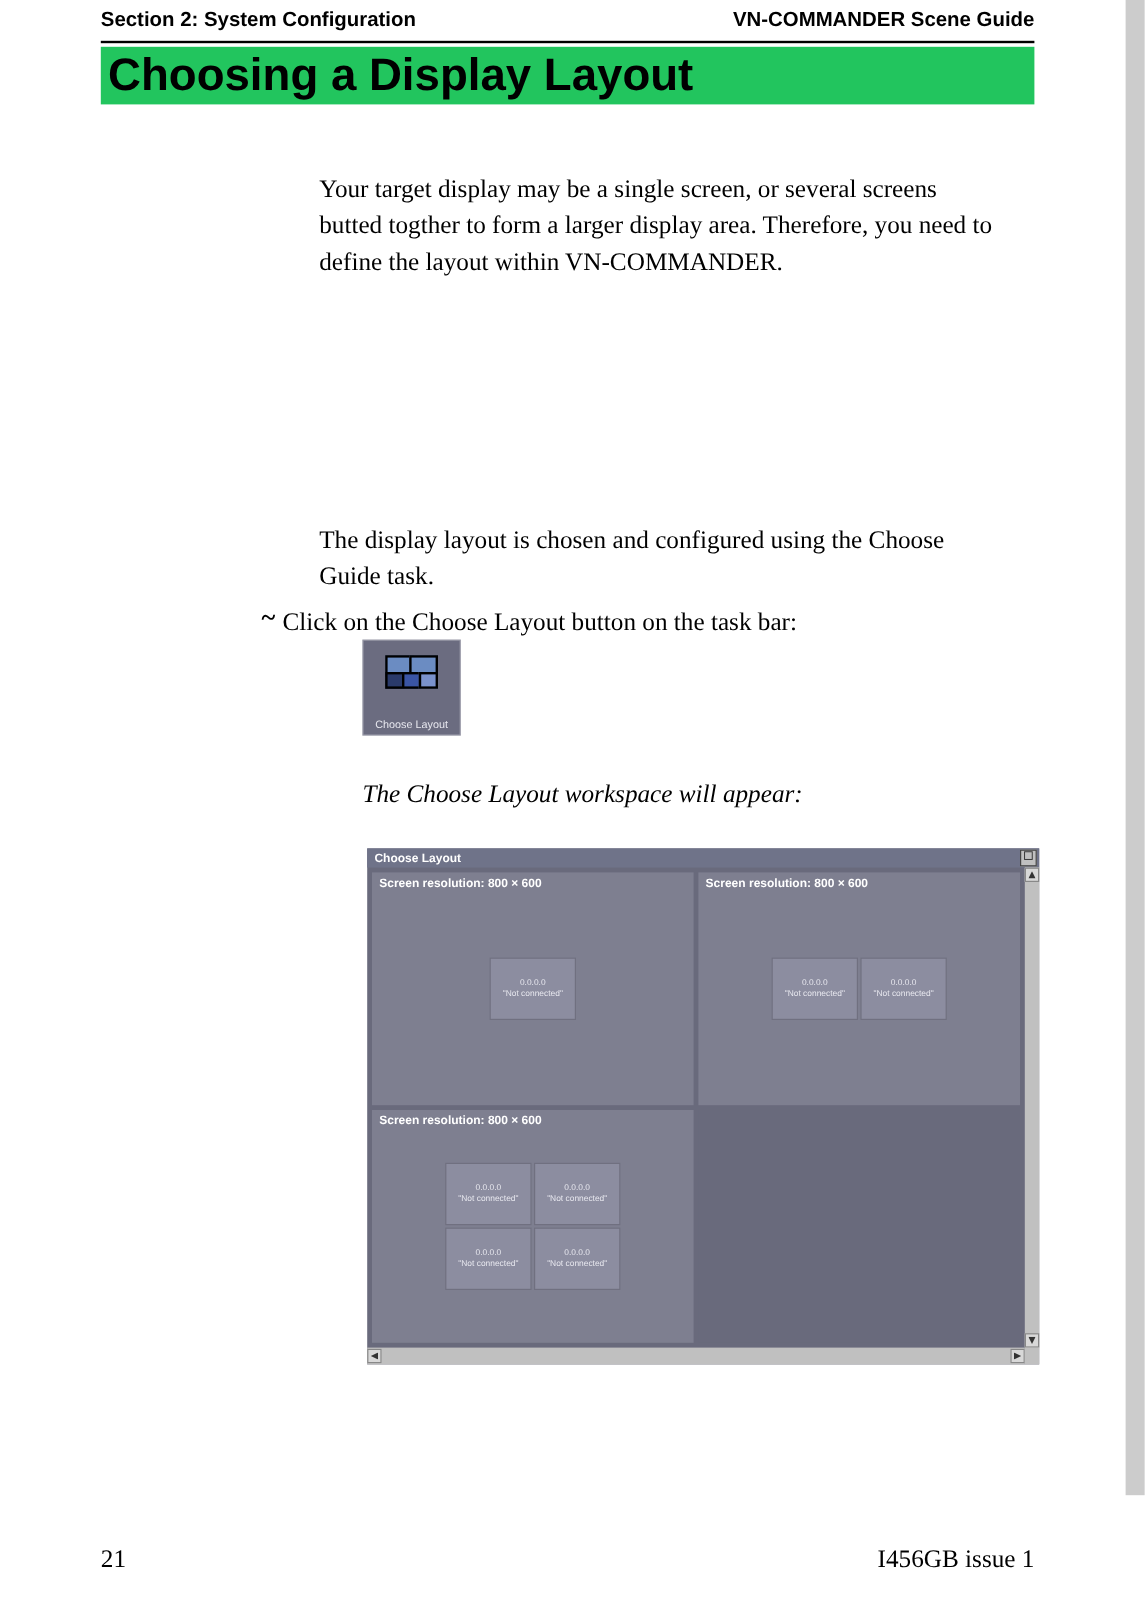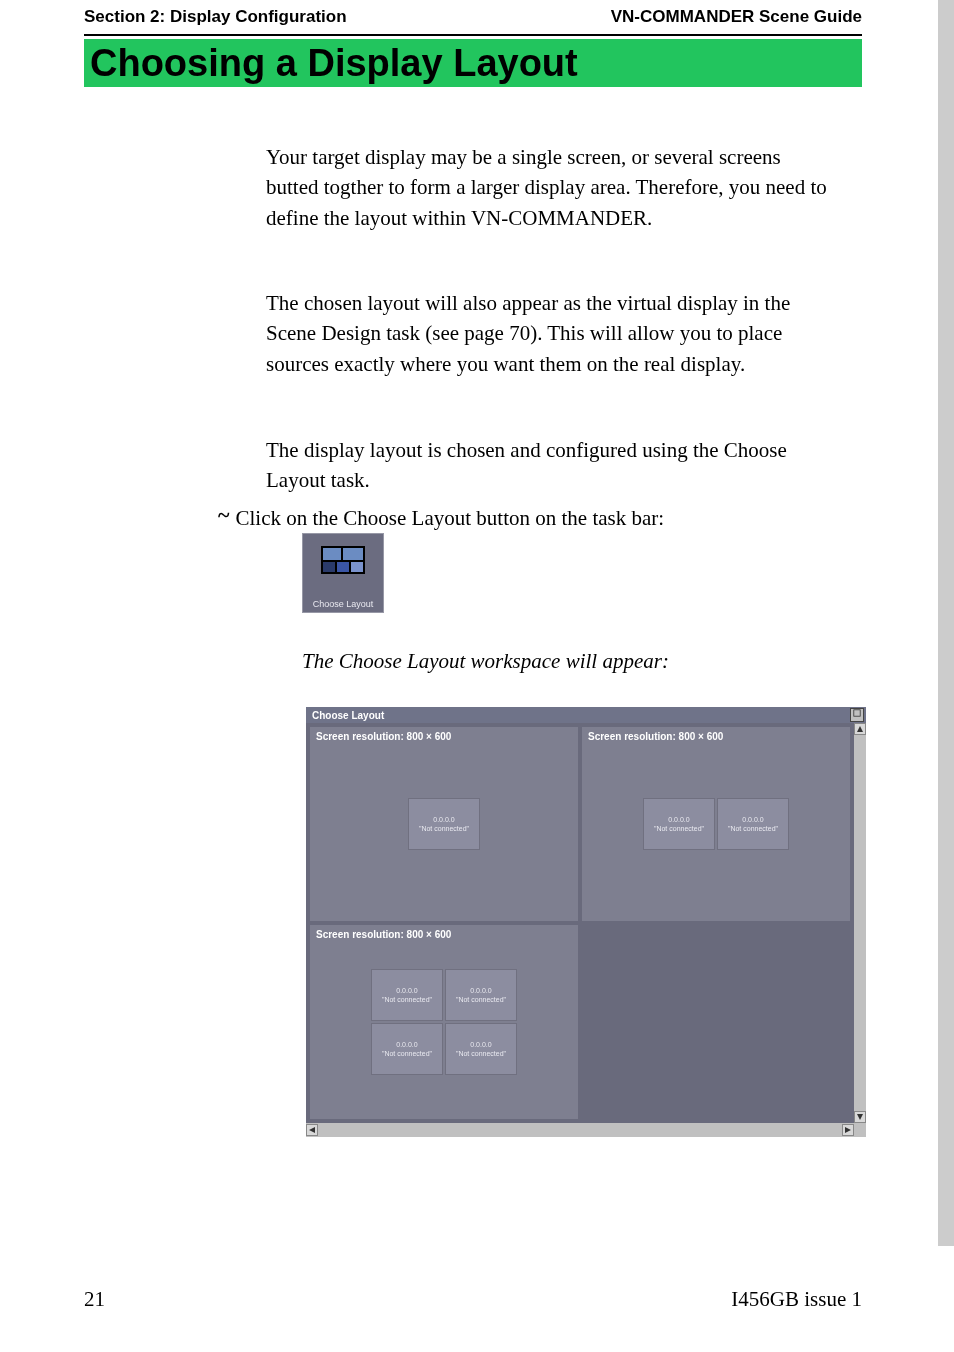--- a/index.html
+++ b/index.html
@@ -270,31 +270,30 @@
     font-family: "Book Antiqua", Palatino, "Times New Roman", serif;
     font-size: 21px;
   }
 </style>
 </head>
 <body>
 
 <div class="page">
   <div class="right-shadow"></div>
 
-  <div class="section-header left-header">Section 2: Display Configuration</div>
+  <div class="section-header left-header">Section 2: System Configuration</div>
   <div class="section-header right-header">VN-COMMANDER Scene Guide</div>
   <div class="header-line"></div>
 
   <div class="title-bar">
     <div class="title-text">Choosing a Display Layout</div>
   </div>
 
   <div class="body-text" style="top:142px;">Your target display may be a single screen, or several screens butted togther to form a larger display area. Therefore, you need to define the layout within VN-COMMANDER.</div>
-  <div class="body-text" style="top:288px;">The chosen layout will also appear as the virtual display in the Scene Design task (see page 70). This will allow you to place sources exactly where you want them on the real display.</div>
-  <div class="body-text" style="top:435px;">The display layout is chosen and configured using the Choose Layout task.</div>
+  <div class="body-text" style="top:435px;">The display layout is chosen and configured using the Choose Guide task.</div>
 
   <div class="step-row" style="top:506px;">
     <span class="bullet">~</span>
     <span class="step-text">Click on the Choose Layout button on the task bar:</span>
   </div>
 
   <div class="taskbar-icon">
     <div class="taskbar-icon-inner">
       <div class="taskbar-icon-shape">
         <div class="screen a"></div>

